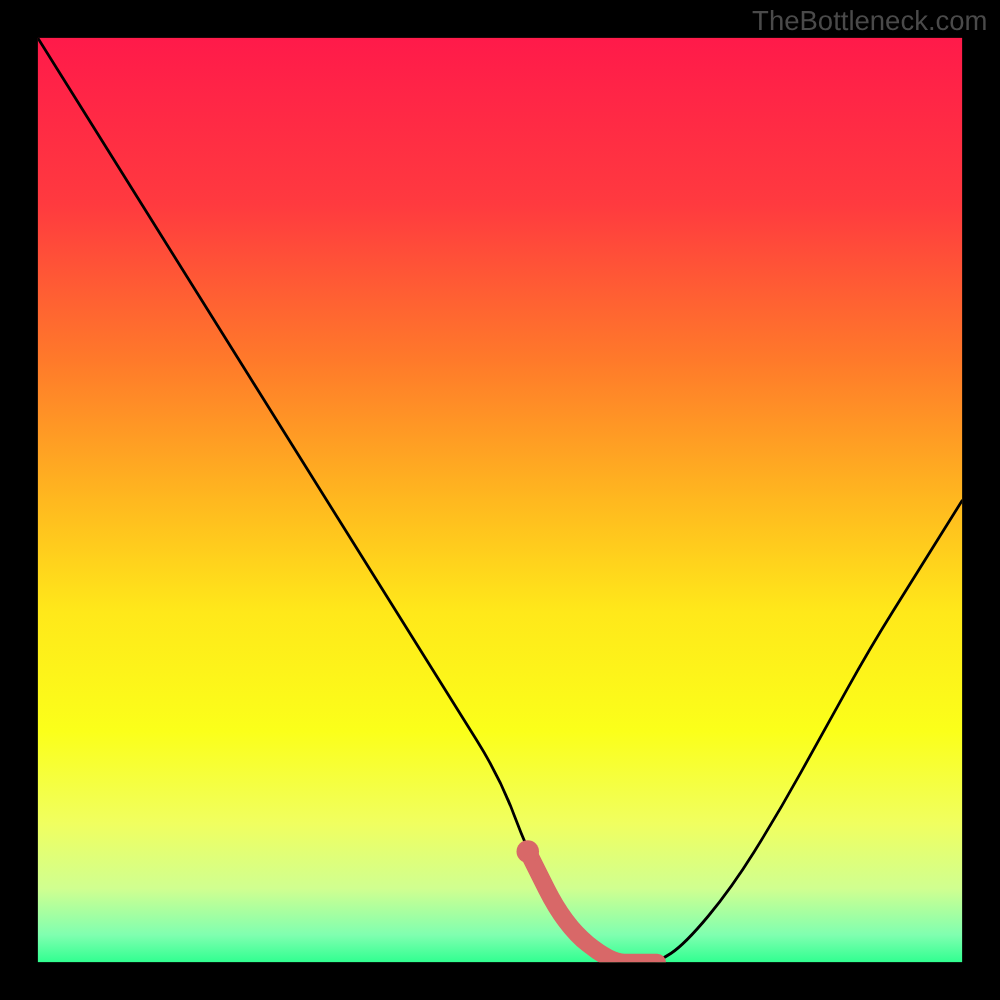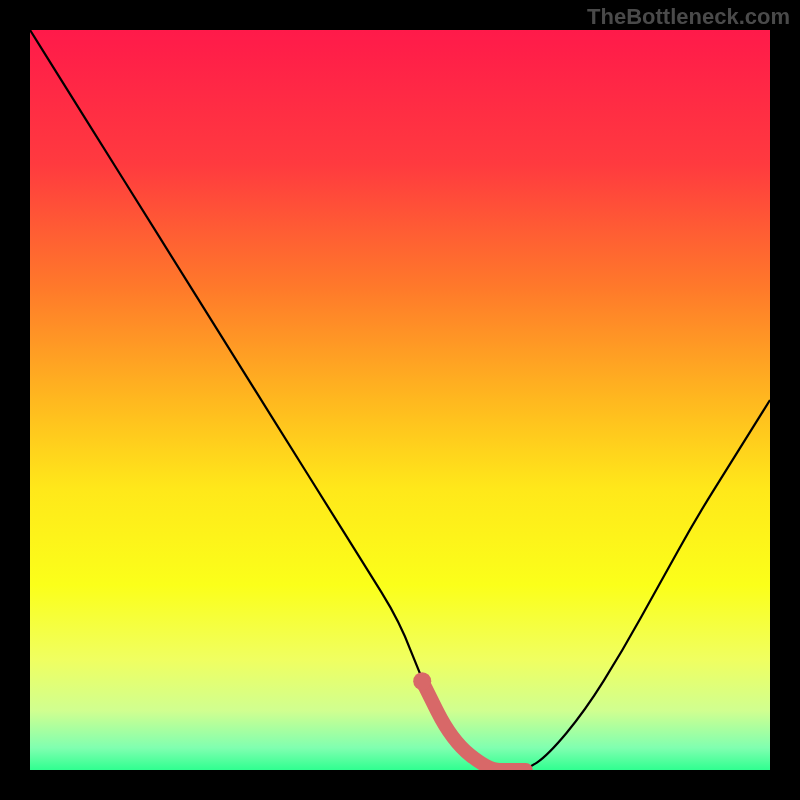--- a/index.html
+++ b/index.html
@@ -10,21 +10,21 @@
     position: relative;
     overflow: hidden;
     font-family: Arial, sans-serif;
   }
   .watermark {
     position: absolute;
     top: 4px;
     right: 10px;
     color: #4a4a4a;
     font-size: 22px;
-    font-weight: 700;
+    font-weight: 400;
     z-index: 10;
   }
   .plot-area {
     position: absolute;
     top: 30px;
     left: 30px;
     width: 740px;
     height: 740px;
     overflow: hidden;
   }

